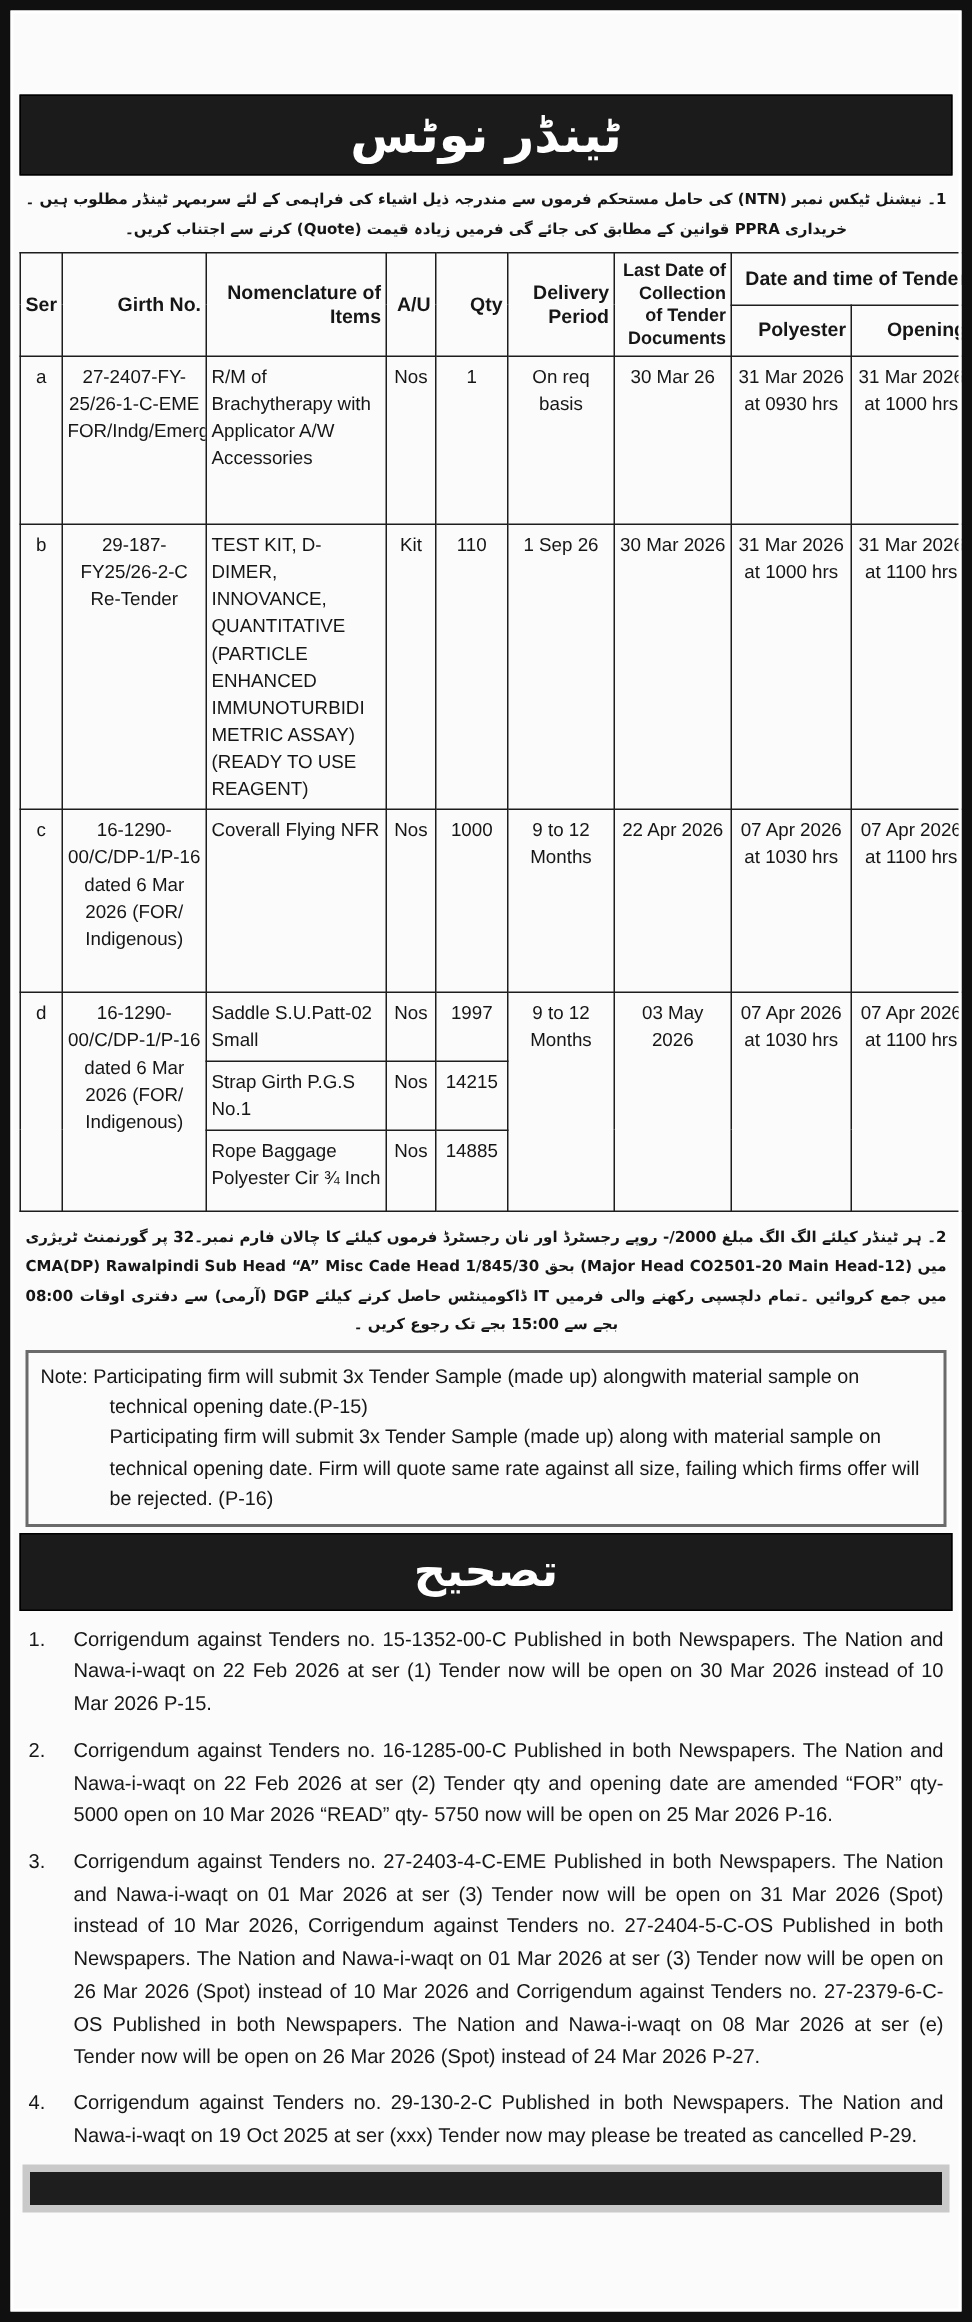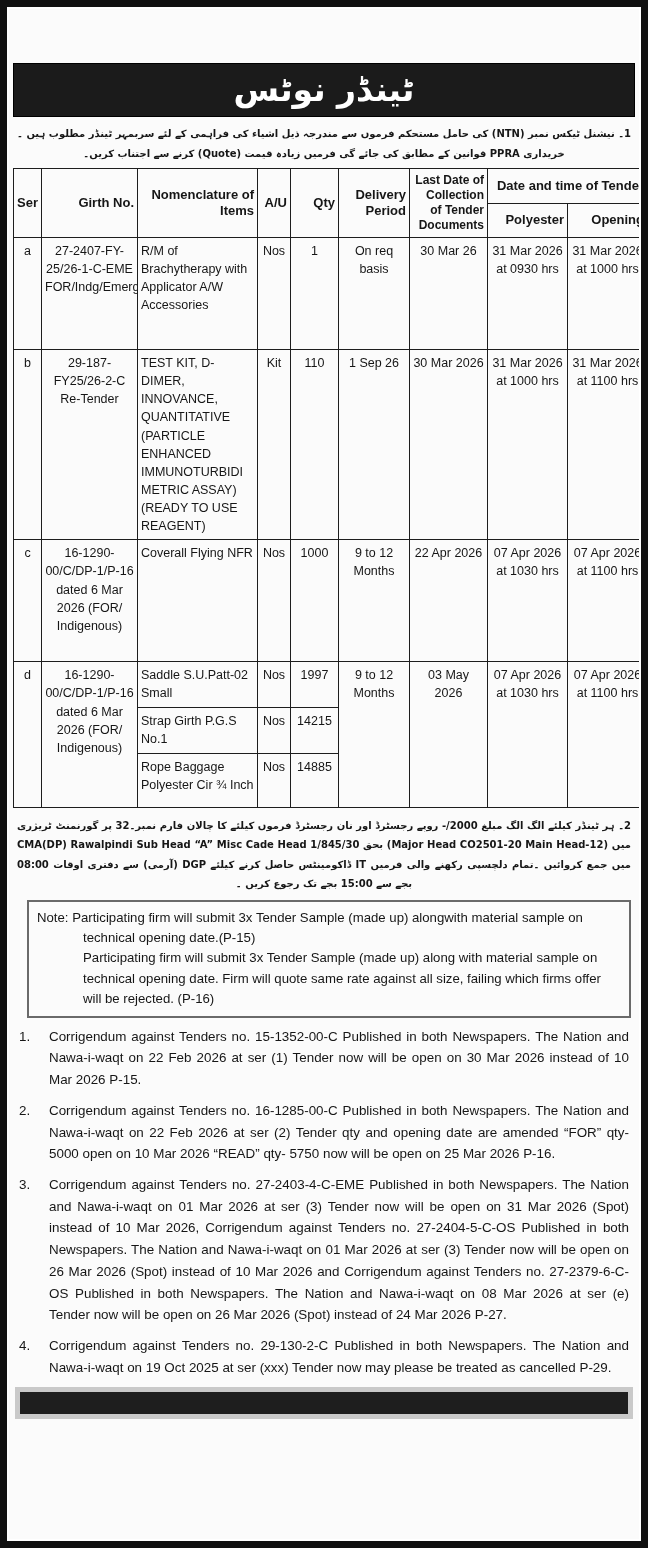--- a/index.html
+++ b/index.html
@@ -22,21 +22,21 @@
   .upara{direction:rtl;text-align:justify;text-align-last:center;font-size:10px;font-weight:700;
          line-height:1.95;margin:7px 4px 5px 4px;}
   
   table.tenders{border-collapse:collapse;table-layout:fixed;width:634px;margin:2px auto 0 auto;}
   table.tenders th,table.tenders td{border:1.6px solid #1d1d1d;vertical-align:top;padding:4px 3px;
     font-size:12.5px;line-height:1.45;overflow:hidden;}
   table.tenders th{font-weight:700;text-align:right;vertical-align:middle;font-size:13px;line-height:1.25;}
   td.c{text-align:center;}
   td.item{text-align:left;padding-left:6px;margin-left:28px;}
   
-  .notebox{border:2px solid #6a6a6a;margin:6px 4px 0 14px;padding:6px 8px;font-size:13.2px;line-height:1.55;}
+  .notebox{border:2px solid #6a6a6a;margin:6px 4px 0 4px;padding:6px 8px;font-size:13.2px;line-height:1.55;}
   .note1{padding-left:46px;text-indent:-46px;}
   .note2{padding-left:46px;}
   
   .corris{margin:8px 6px 6px 6px;}
   .corri{display:flex;margin-bottom:9px;font-size:13.4px;line-height:1.62;}
   .corri .n{width:30px;flex:none;font-weight:500;}
   .corri .t{flex:1;text-align:justify;}
   
   .contact-wrap{background:#c9c9c9;padding:5px;margin:2px 2px 0 2px;}
   .contact{background:#1e1e1e;color:#fff;text-align:center;padding:10px 6px 12px 6px;}
@@ -143,20 +143,21 @@
     </tbody>
   </table>
 
   <div class="upara urdu" style="margin-top:8px">2۔ ہر ٹینڈر کیلئے الگ الگ مبلغ 2000/- روپے رجسٹرڈ اور نان رجسٹرڈ فرموں کیلئے کا چالان فارم نمبر۔32 پر گورنمنٹ ٹریژری میں (Major Head CO2501-20 Main Head-12) بحق CMA(DP) Rawalpindi Sub Head “A” Misc Cade Head 1/845/30 میں جمع کروائیں ۔تمام دلچسپی رکھنے والی فرمیں IT ڈاکومینٹس حاصل کرنے کیلئے DGP (آرمی) سے دفتری اوقات 08:00 بجے سے 15:00 بجے تک رجوع کریں ۔</div>
 
   <div class="notebox">
     <div class="note1">Note: Participating firm will submit 3x Tender Sample (made up) alongwith material sample on technical opening date.(P-15)</div>
     <div class="note2">Participating firm will submit 3x Tender Sample (made up) along with material sample on technical opening date. Firm will quote same rate against all size, failing which firms offer will be rejected. (P-16)</div>
   </div>
 
+  <div class="banner correction urdu">تصحیح</div>
 
   <div class="corris">
     <div class="corri">
       <span class="n">1.</span>
       <span class="t">Corrigendum against Tenders no. 15-1352-00-C Published in both Newspapers. The Nation and Nawa-i-waqt on 22 Feb 2026 at ser (1) Tender now will be open on 30 Mar 2026 instead of 10 Mar 2026 P-15.</span>
     </div>
     <div class="corri">
       <span class="n">2.</span>
       <span class="t">Corrigendum against Tenders no. 16-1285-00-C Published in both Newspapers. The Nation and Nawa-i-waqt on 22 Feb 2026 at ser (2) Tender qty and opening date are amended “FOR” qty- 5000 open on 10 Mar 2026 “READ” qty- 5750 now will be open on 25 Mar 2026 P-16.</span>
     </div>

